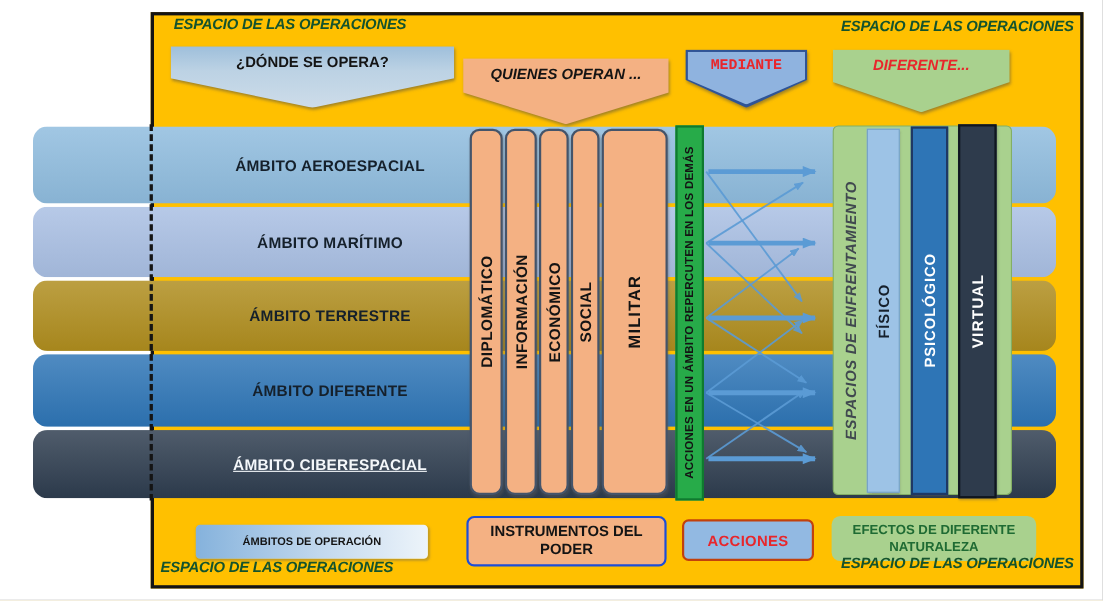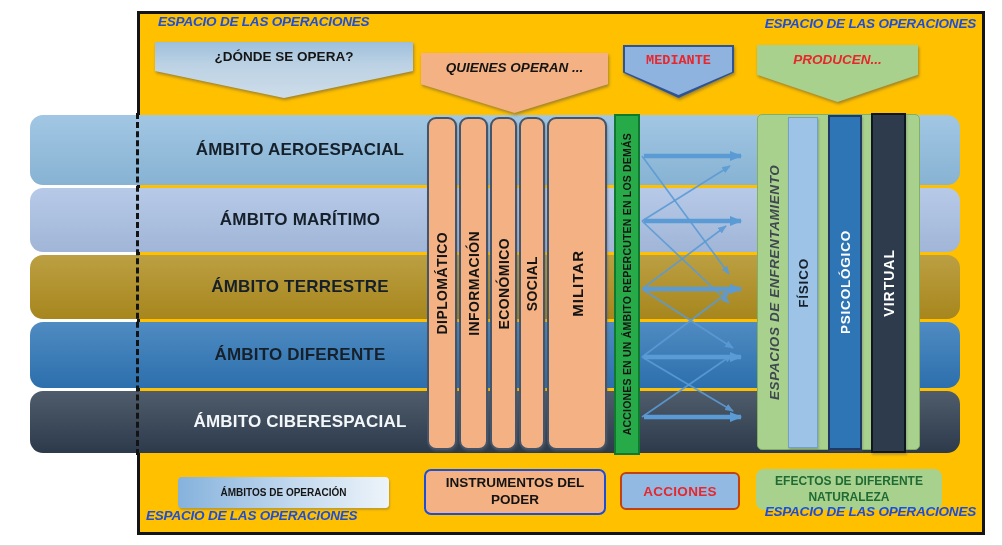--- a/index.html
+++ b/index.html
@@ -7,21 +7,21 @@
     position:relative;width:1003px;height:546px;background:#ffffff;
     font-family:"Liberation Sans",sans-serif;overflow:hidden;
     border-right:1px solid #d8d8d8;border-bottom:1px solid #d8d8d8;box-sizing:border-box;
   }
   .abs{position:absolute;box-sizing:border-box;}
 
   
   #frame{left:137px;top:11px;width:848px;height:524px;background:#FFC000;border:3px solid #141414;}
 
   
-  .corner{font-style:italic;font-weight:bold;font-size:13.5px;color:#1d4ed8;
+  .corner{font-style:italic;font-weight:bold;font-size:13.5px;color:#14532d;
           letter-spacing:-0.2px;white-space:nowrap;}
   #corner-tl{left:158px;top:14px;}
   #corner-tr{left:760px;top:16px;width:216px;text-align:right;}
   #corner-bl{left:146px;top:508px;}
   #corner-br{left:760px;top:504px;width:216px;text-align:right;}
 
   
   .banner{filter:drop-shadow(1px 2px 1.5px rgba(70,70,70,.5));}
   .banner .shape{width:100%;height:100%;
     clip-path:polygon(0 0,100% 0,100% 52%,50% 100%,0 52%);
@@ -44,23 +44,23 @@
 
   
   .band{left:30px;width:930px;border-radius:13px;
         background-image:linear-gradient(180deg,rgba(255,255,255,.16),rgba(0,0,0,.05));}
   #band-0{top:115px;height:70px;background-color:#8FBCDE;}
   #band-1{top:188px;height:64px;background-color:#A9BFE3;}
   #band-2{top:255px;height:64px;background-color:#AF8D1E;}
   #band-3{top:322px;height:66px;background-color:#2E75B6;}
   #band-4{top:391px;height:62px;background-color:#2E3D4F;}
   .band .band-label{position:absolute;left:115px;top:50%;transform:translateY(-50%);
-        width:310px;text-align:center;font-weight:bold;font-size:17px;
+        width:310px;text-align:center;font-weight:bold;font-size:14px;
         letter-spacing:.2px;color:#15202B;}
-  #band-4 .band-label{color:#F4F7FA;}
+  #band-4 .band-label{color:#F4F7FA;text-decoration:underline;}
 
   
   #dash-line{left:136px;top:113px;height:342px;width:0;border-left:3px dashed #141414;}
 
   
   .inst{top:117px;height:333px;background:#F4B183;border:2px solid #44546A;border-radius:9px;
         display:flex;align-items:center;justify-content:center;
         box-shadow:1px 2px 2px rgba(90,90,90,.4);}
   #inst-0{left:427px;width:30px;}
   #inst-1{left:459px;width:29px;}
@@ -205,21 +205,21 @@
   </div>
   <div id="banner-mediante" class="abs banner">
     <div class="outer">
       <div class="inner">
         <span>MEDIANTE</span>
       </div>
     </div>
   </div>
   <div id="banner-producen" class="abs banner">
     <div class="shape">
-      <span>PRODUCEN...</span>
+      <span>DIFERENTE...</span>
     </div>
   </div>
 
   <div id="legend-ambitos" class="abs legend">
     <span>ÁMBITOS DE OPERACIÓN</span>
   </div>
   <div id="legend-instrumentos" class="abs legend">
     <span>INSTRUMENTOS DEL PODER</span>
   </div>
   <div id="legend-acciones" class="abs legend">

